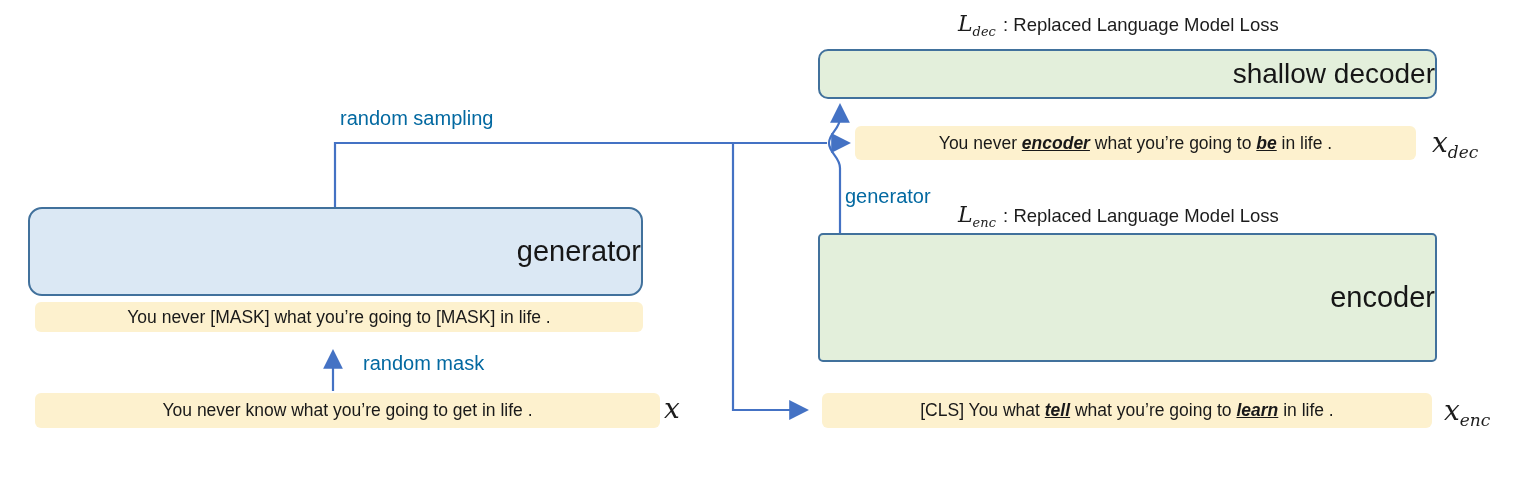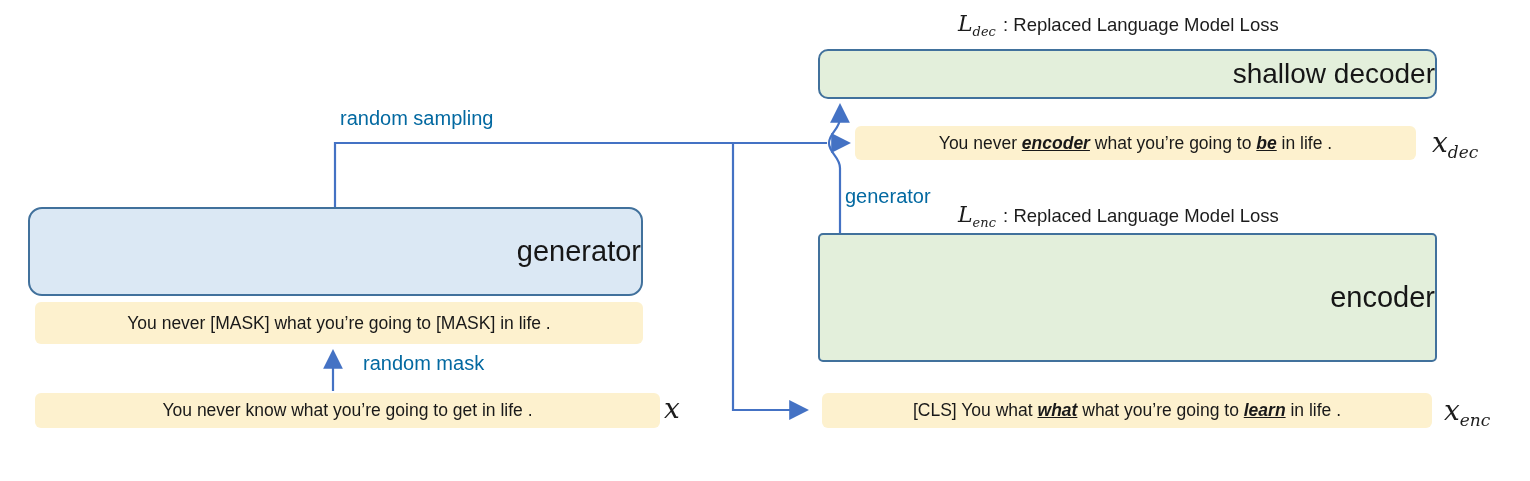--- a/index.html
+++ b/index.html
@@ -90,21 +90,21 @@
 
     <path d="M333,391 L333,353" fill="none" stroke="#4472c4" stroke-width="2.2" marker-end="url(#arrow)"></path>
   </svg>
 
   <div class="edge-label" style="left:340px;top:107px;">random sampling</div>
 
   <div class="model-box blue-box" style="left:28px;top:207px;width:615px;height:89px;border-radius:14px;">
     <span>generator</span>
   </div>
 
-  <div class="sentence" style="left:35px;top:302px;width:608px;height:42px;">
+  <div class="sentence" style="left:35px;top:302px;width:608px;height:30px;">
     <span>You never [MASK] what you’re going to [MASK] in life .</span>
   </div>
 
   <div class="edge-label" style="left:363px;top:352px;text-align:center;">random mask</div>
 
   <div class="sentence" style="left:35px;top:393px;width:625px;height:35px;">
     <span>You never know what you’re going to get in life .</span>
   </div>
 
   <div class="var-label mathvar" style="left:664px;top:392px;">
@@ -132,21 +132,21 @@
 
   <div class="loss-label" style="left:958px;top:204px;">
     <span class="mathvar sym">L</span><span class="mathvar sub">enc</span><span> : Replaced Language Model Loss</span>
   </div>
 
   <div class="model-box green-box" style="left:818px;top:233px;width:619px;height:129px;border-radius:5px;">
     <span>encoder</span>
   </div>
 
   <div class="sentence" style="left:822px;top:393px;width:610px;height:35px;">
-    <span>[CLS] You what </span><span class="rep">what</span><span> what you’re going to </span><span class="rep">learn</span><span> in life .</span>
+    <span>[CLS] You what </span><span class="rep">tell</span><span> what you’re going to </span><span class="rep">learn</span><span> in life .</span>
   </div>
 
   <div class="var-label mathvar" style="left:1444px;top:394px;">
     <span>x</span>
       <span class="sub">enc</span>
   </div>
 
 </div>
 
 </body></html>

